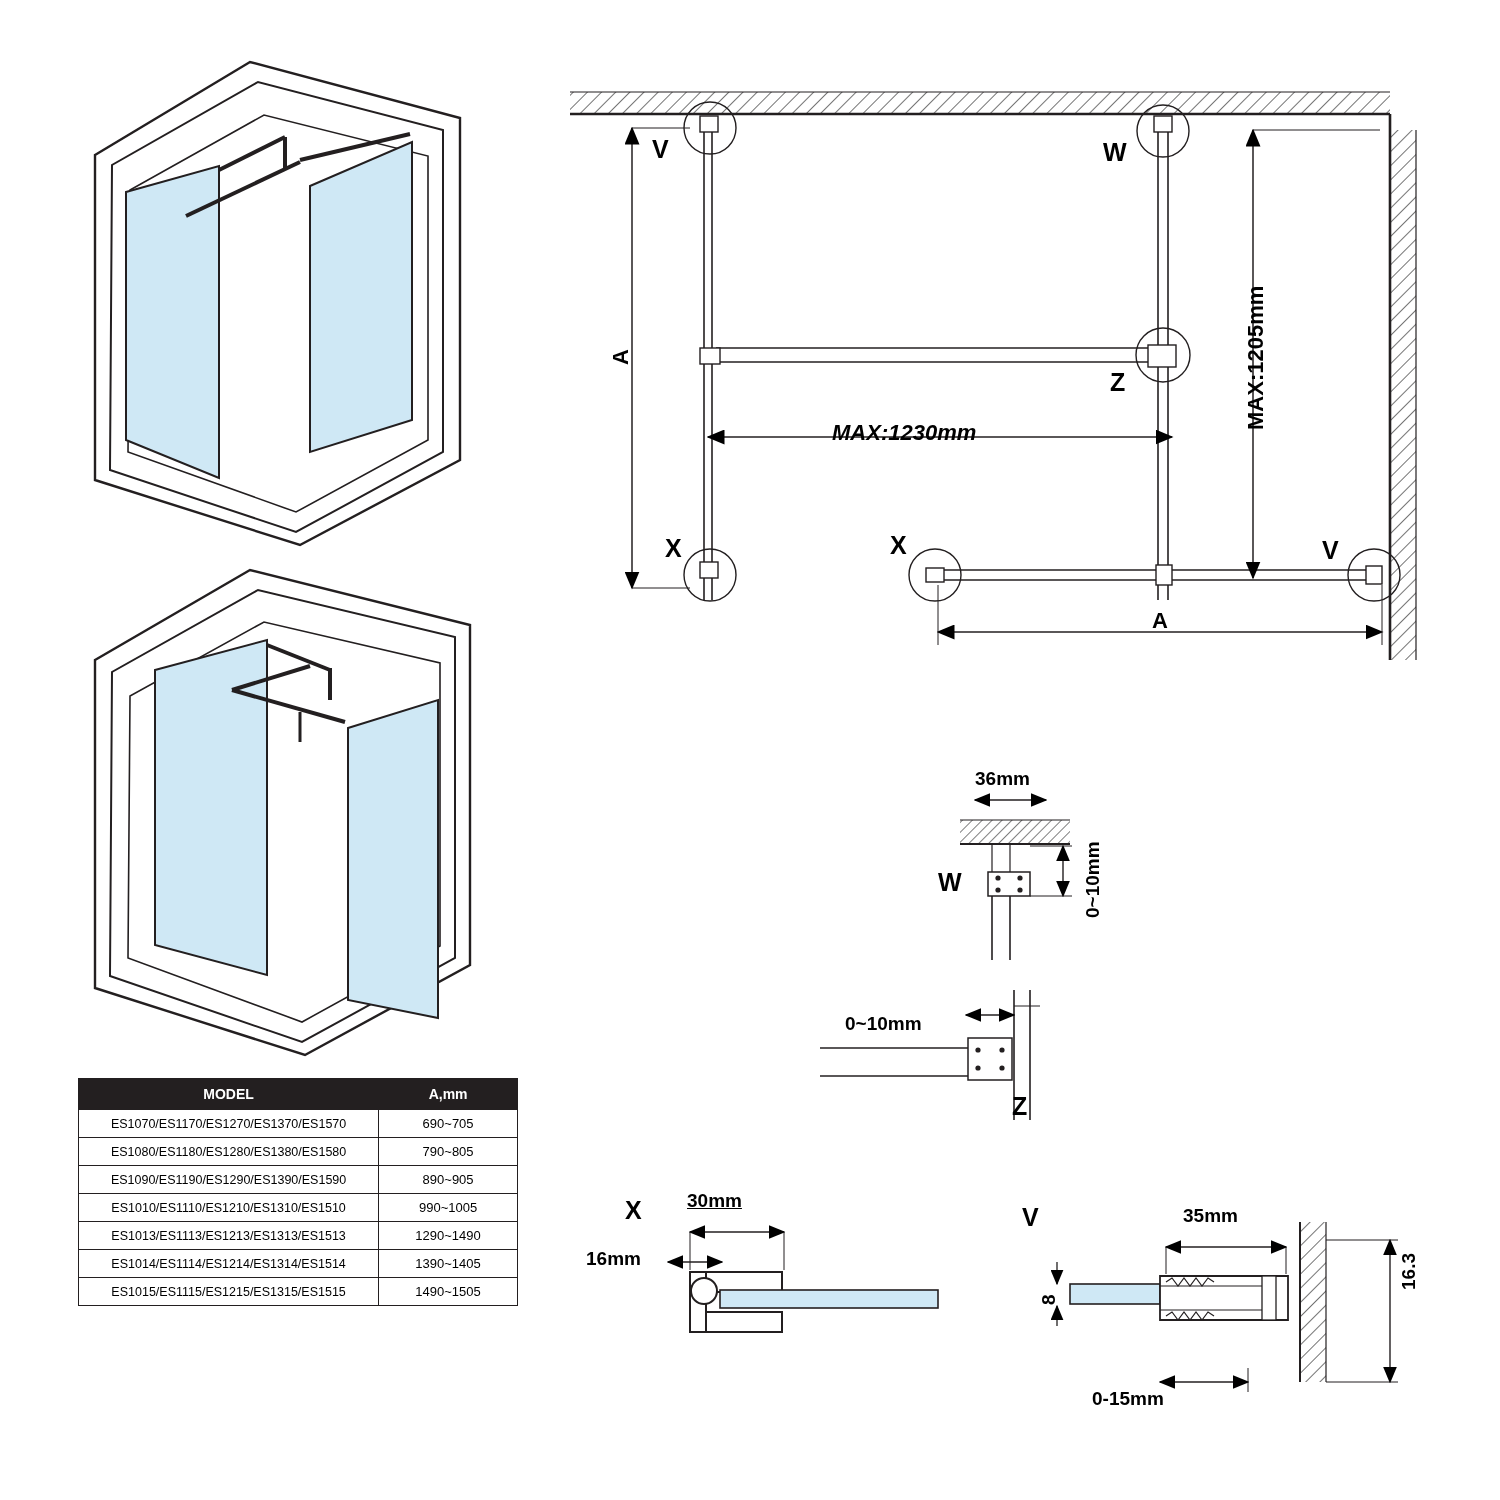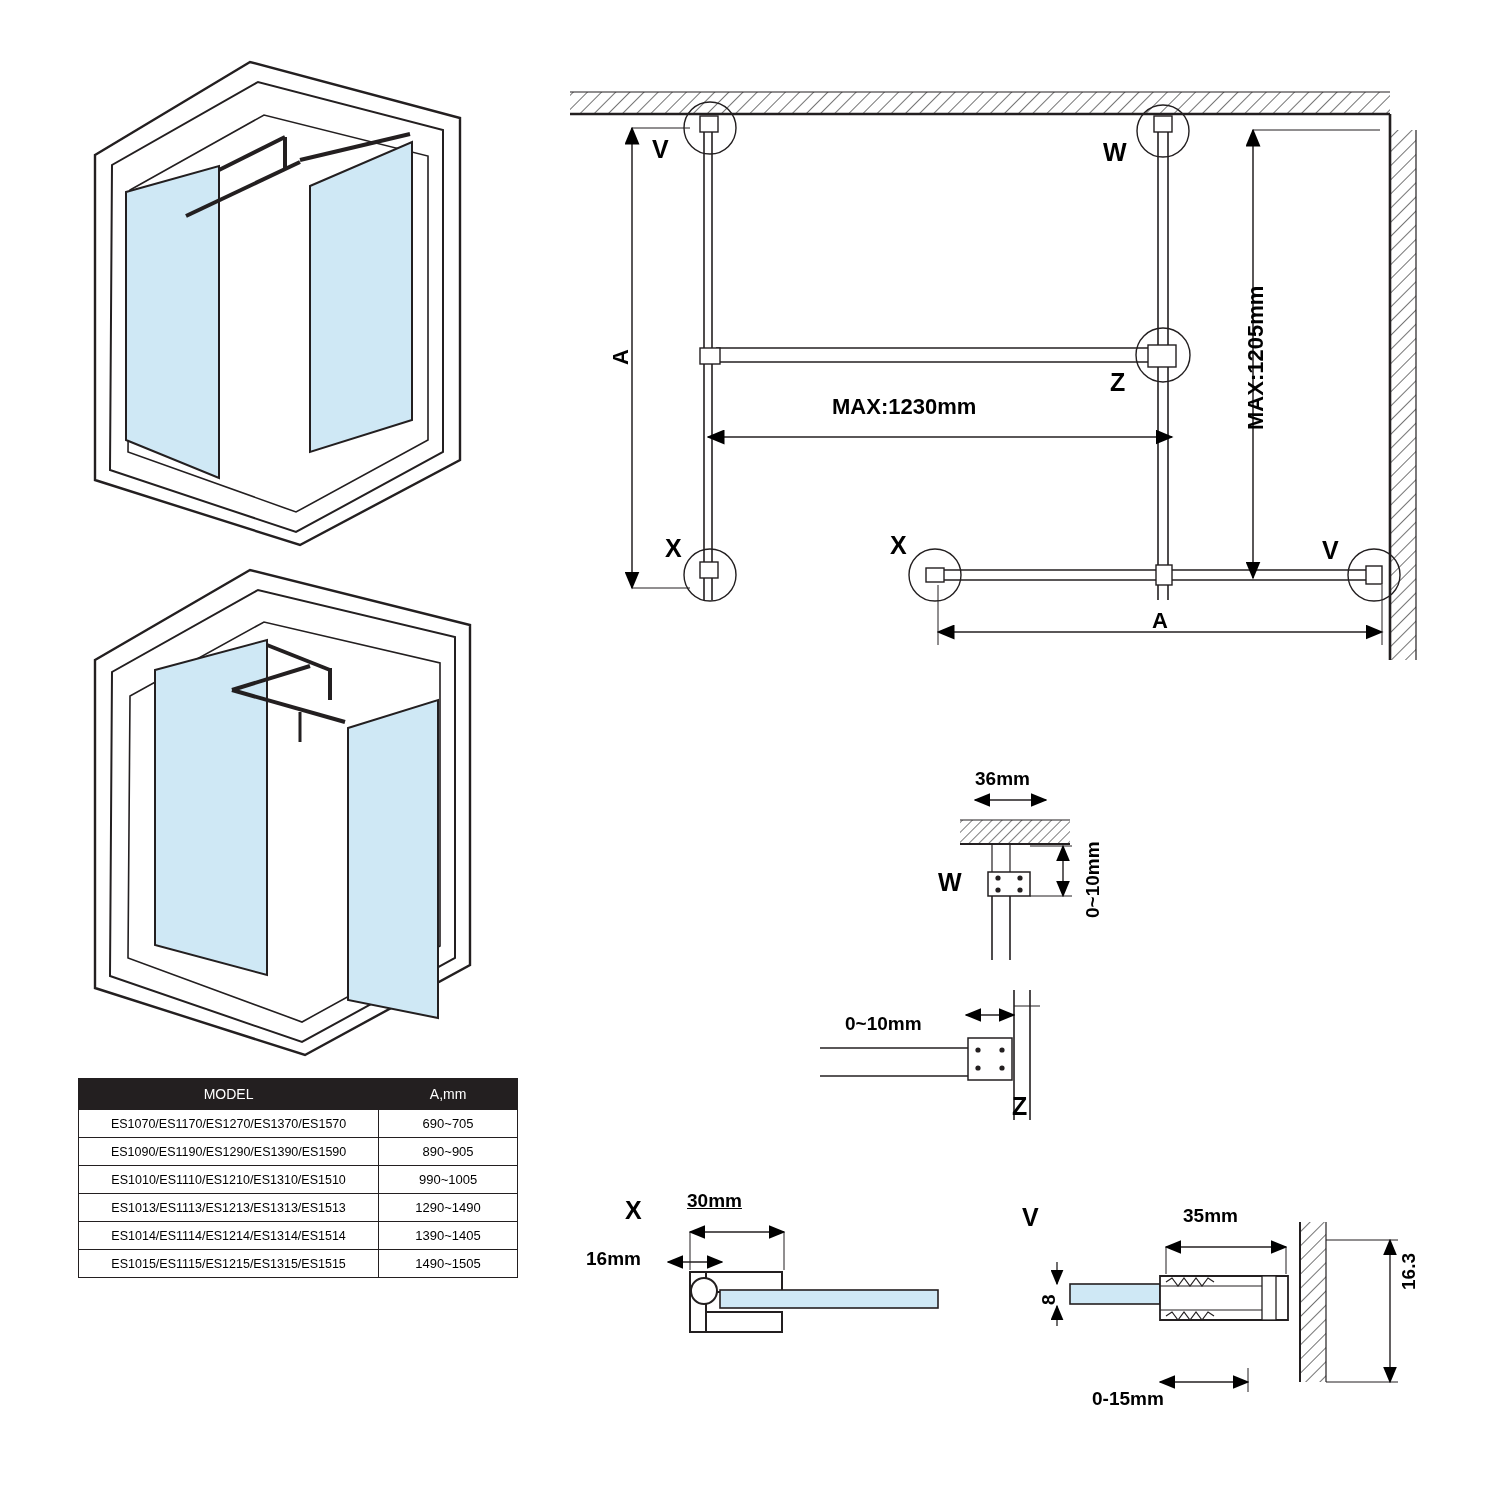--- a/index.html
+++ b/index.html
@@ -13,21 +13,21 @@
   }
   .stage{position:absolute;left:0;top:0;width:1500px;height:1500px;}
   svg{position:absolute;left:0;top:0;}
   
   .spec-table{
     position:absolute;left:78px;top:1078px;width:440px;
     border-collapse:collapse;
     font-size:13px;
   }
   .spec-table th{
-    background:#231f20;color:#fff;font-weight:normal;
+    background:#231f20;color:#fff;font-weight:bold;
     border:1px solid #231f20;
     padding:7px 8px;text-align:center;font-size:14px;margin-top:17px;
   }
   .spec-table td{
     border:1px solid #231f20;
     padding:6px 4px;text-align:center;
     color:#000;
     margin-left:11px;
   }
   .spec-table td.model{width:300px;font-size:12.5px;}
@@ -241,21 +241,21 @@
 
 <div class="lbl cap" style="left:652px;top:135px;">V</div>
 <div class="lbl cap" style="left:1103px;top:138px;">W</div>
 <div class="lbl cap" style="left:1110px;top:368px;">Z</div>
 <div class="lbl cap" style="left:665px;top:534px;">X</div>
 <div class="lbl cap" style="left:890px;top:531px;">X</div>
 <div class="lbl cap" style="left:1322px;top:536px;">V</div>
 
 <div class="lbl big rot90" style="left:608px;top:365px;">A</div>
 <div class="lbl big" style="left:1152px;top:608px;">A</div>
-<div class="lbl big" style="left:832px;top:394px;">MAX:1230mm</div>
+<div class="lbl big" style="left:832px;top:420px;font-style:italic;">MAX:1230mm</div>
 <div class="lbl big rot90" style="left:1243px;top:430px;">MAX:1205mm</div>
 
 <div class="lbl cap" style="left:938px;top:868px;">W</div>
 <div class="lbl mid" style="left:975px;top:768px;">36mm</div>
 <div class="lbl mid rot90" style="left:1082px;top:918px;">0~10mm</div>
 
 <div class="lbl cap" style="left:1012px;top:1092px;">Z</div>
 <div class="lbl mid" style="left:845px;top:1013px;">0~10mm</div>
 
 <div class="lbl cap" style="left:625px;top:1196px;">X</div>
@@ -274,20 +274,24 @@
       <th>MODEL</th>
       <th>A,mm</th>
     </tr>
   </thead>
   <tbody id="spec-body">
         <tr>
           <td class="model">ES1070/ES1170/ES1270/ES1370/ES1570</td>
           <td class="dim">690~705</td>
         </tr>
         <tr>
+          <td class="model">ES1080/ES1180/ES1280/ES1380/ES1580</td>
+          <td class="dim">790~805</td>
+        </tr>
+        <tr>
           <td class="model">ES1090/ES1190/ES1290/ES1390/ES1590</td>
           <td class="dim">890~905</td>
         </tr>
         <tr>
           <td class="model">ES1010/ES1110/ES1210/ES1310/ES1510</td>
           <td class="dim">990~1005</td>
         </tr>
         <tr>
           <td class="model">ES1013/ES1113/ES1213/ES1313/ES1513</td>
           <td class="dim">1290~1490</td>

